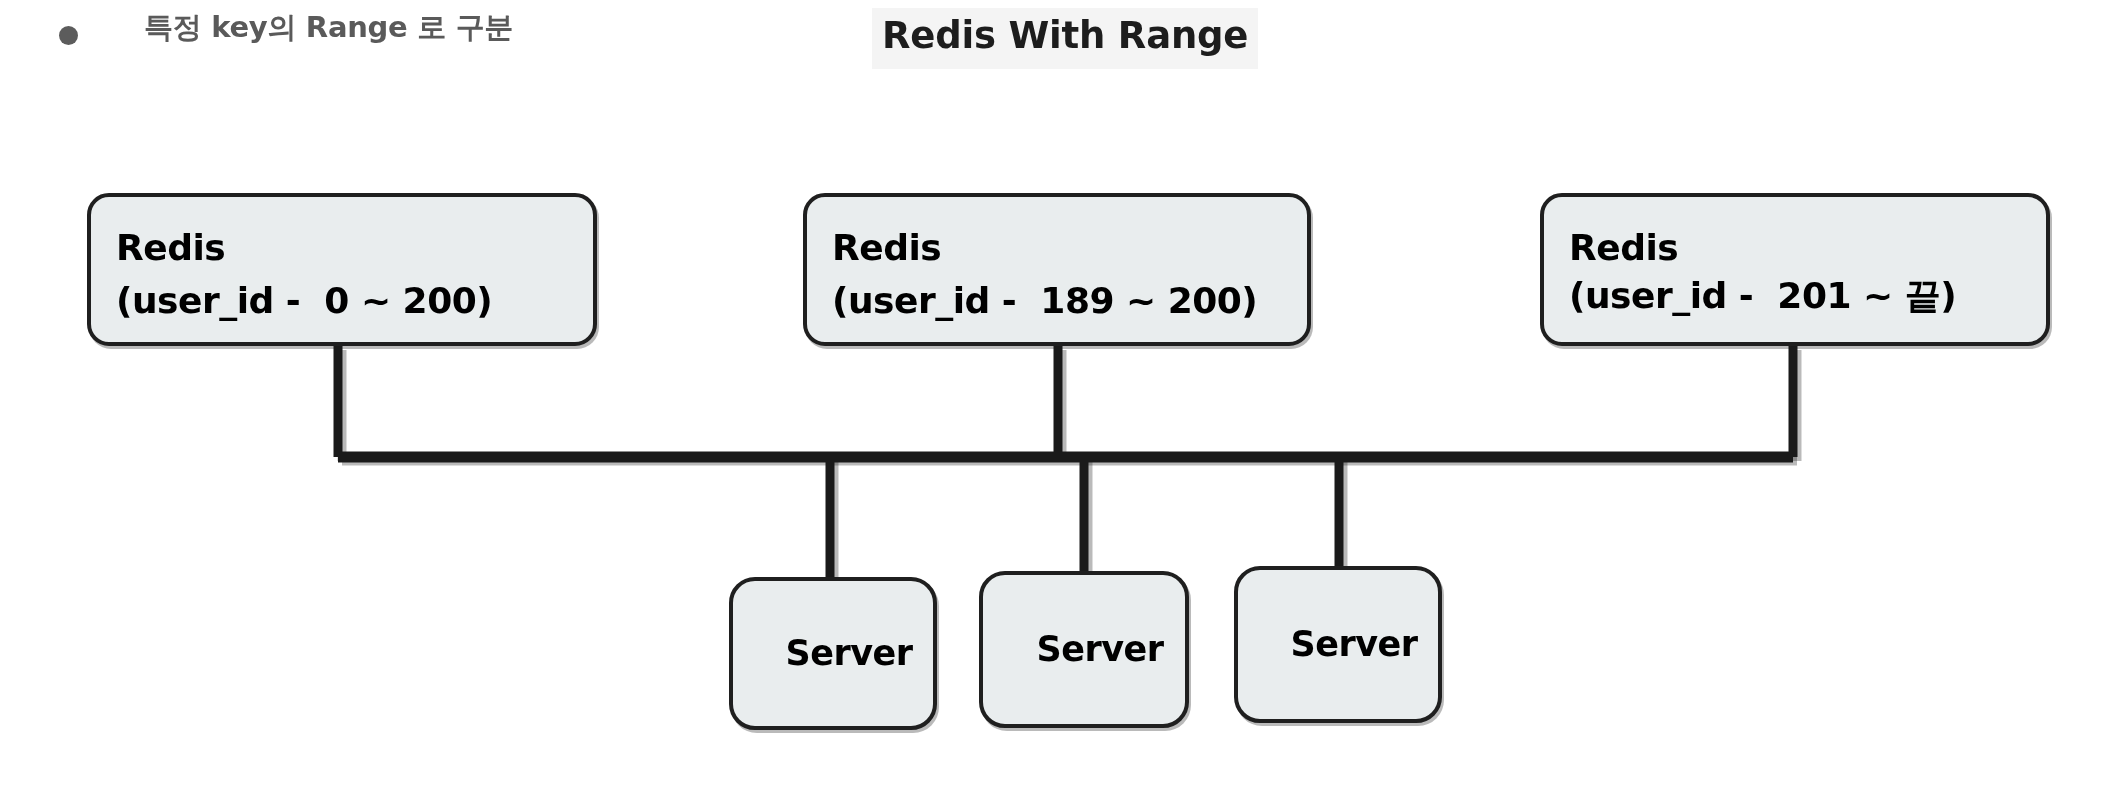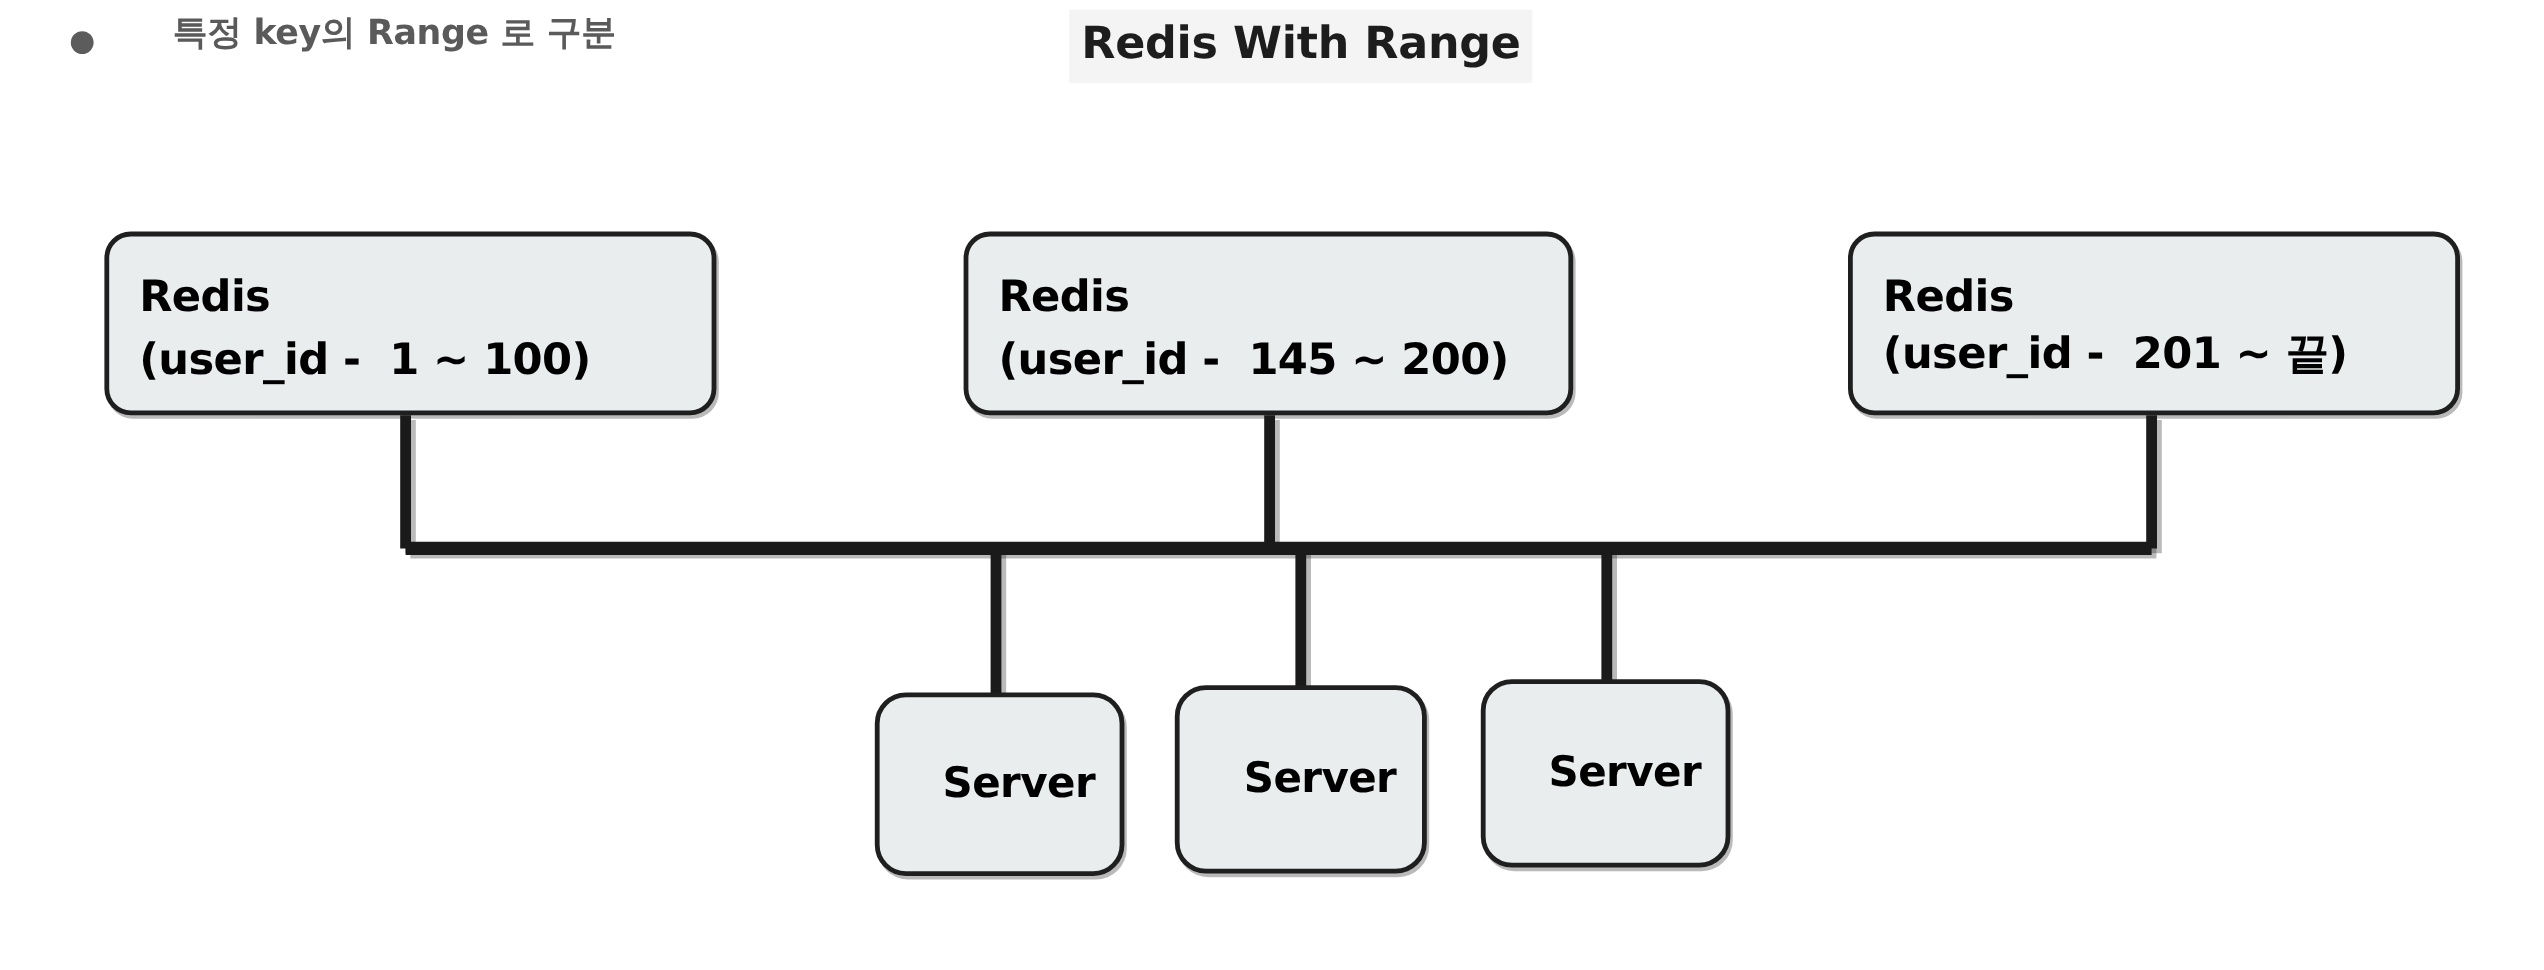--- a/index.html
+++ b/index.html
@@ -38,21 +38,21 @@
     left: 144px;
     top: 8px;
     font-size: 29px;
     font-weight: 700;
     color: #5a5a5a;
     letter-spacing: -0.3px;
     white-space: nowrap;
   }
   #slide-title {
     position: absolute;
-    left: 891px;
+    left: 872px;
     top: 8px;
     padding: 6px 10px 12px 10px;
     background: #f4f4f4;
     font-size: 37px;
     font-weight: 700;
     color: #1d1d1d;
     letter-spacing: -0.2px;
     white-space: nowrap;
   }
 
@@ -149,26 +149,26 @@
       <path d="M 338 457 L 1793 457" stroke-width="11"></path>
 
       <path d="M 830 457 L 830 580"></path>
       <path d="M 1084 457 L 1084 574"></path>
       <path d="M 1339 457 L 1339 569"></path>
     </g>
   </svg>
 
   <div class="node redis-node" id="redis-node-0">
     <div class="node-label">Redis</div>
-    <div class="node-label" style="left:25px; top:77px;">(user_id -  1 ~ 100)</div>
+    <div class="node-label" style="left:25px; top:77px;">(user_id -  0 ~ 200)</div>
   </div>
 
   <div class="node redis-node" id="redis-node-1">
     <div class="node-label">Redis</div>
-    <div class="node-label" style="left:25px; top:77px;">(user_id -  145 ~ 200)</div>
+    <div class="node-label" style="left:25px; top:77px;">(user_id -  189 ~ 200)</div>
   </div>
 
   <div class="node redis-node" id="redis-node-2">
     <div class="node-label">Redis</div>
     <div class="node-label" style="left:25px; top:72px;">(user_id -  201 ~ 끝)</div>
   </div>
 
   <div class="node server-node" id="server-node-0">
     <div class="node-label">Server</div>
   </div>

